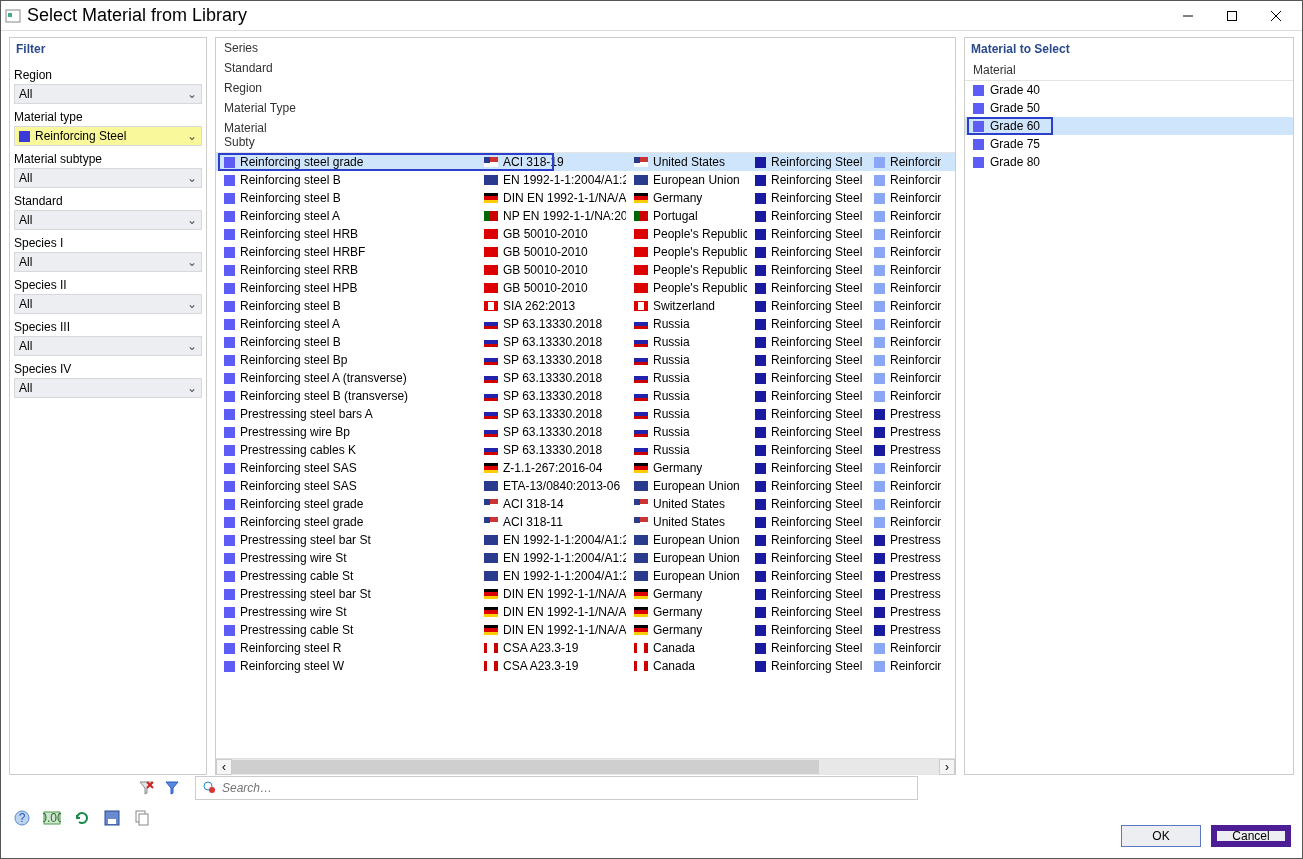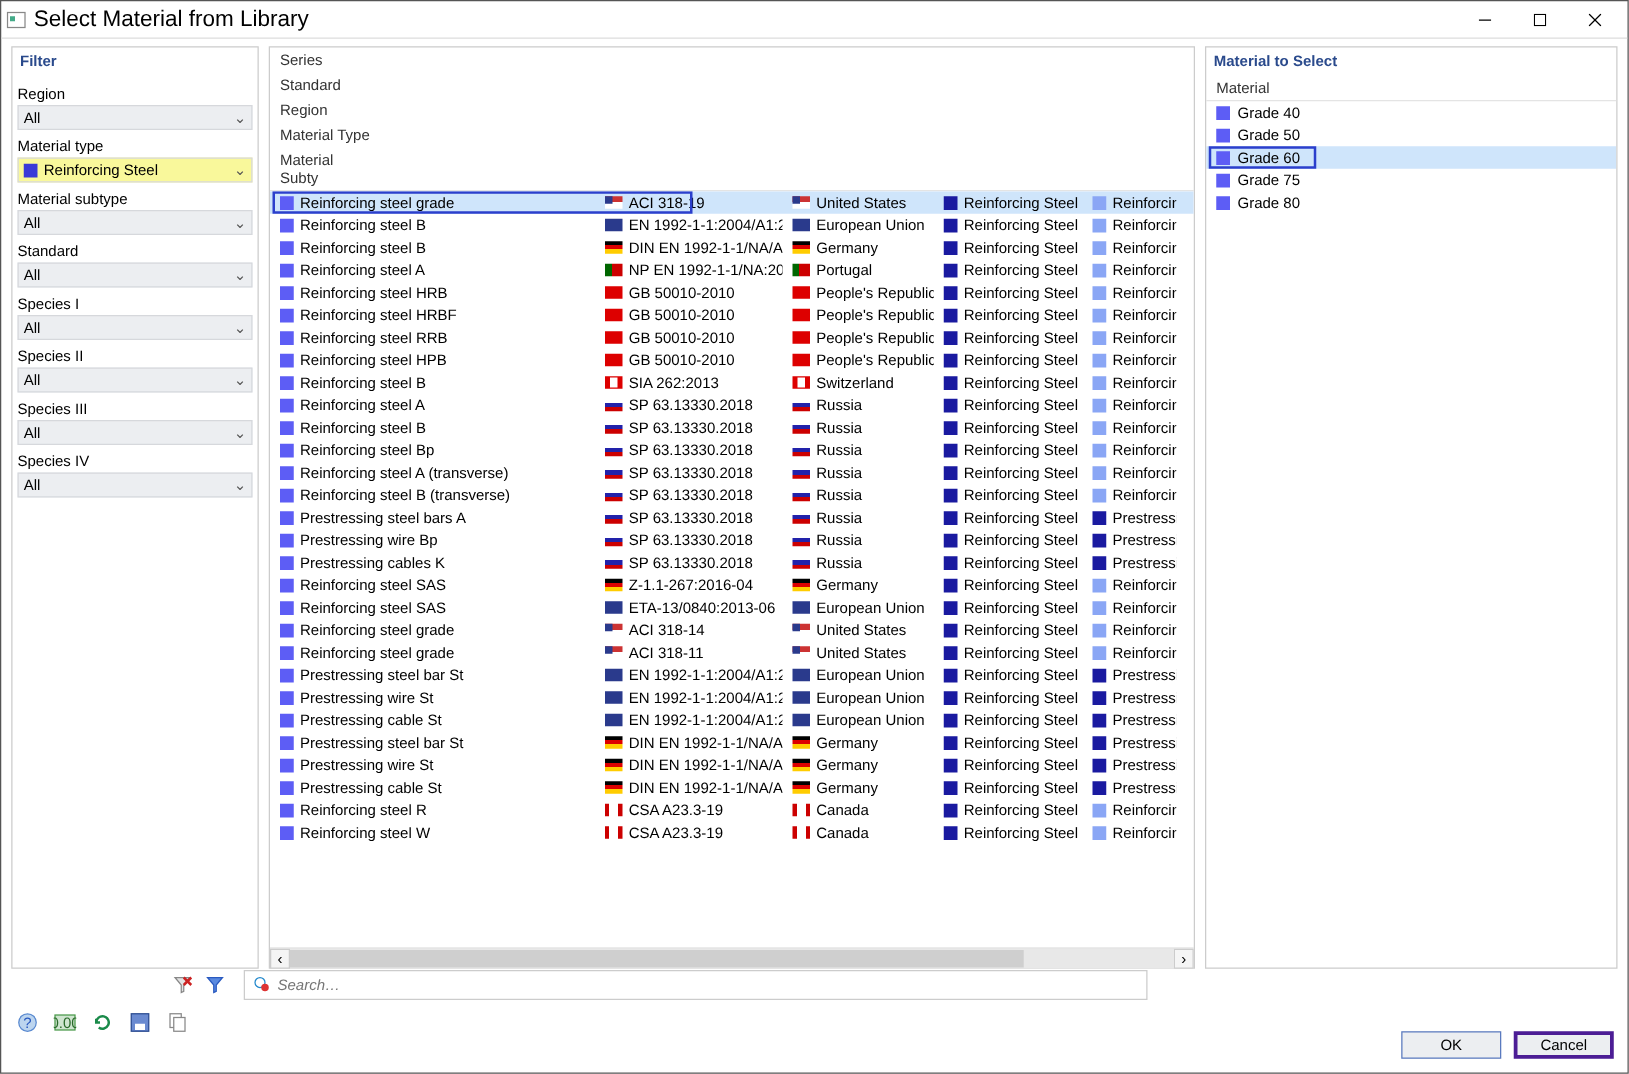--- a/index.html
+++ b/index.html
@@ -45,21 +45,21 @@
 .footer1 { display:flex; align-items:center; justify-content:flex-end; height:26px; padding: 0 10px 0 0; gap:4px; }
 .footer1 .left { display:flex; align-items:center; gap:4px; margin-right:auto; }
 .hscroll { display:flex; align-items:center; height:16px; background:#f0f0f0; border-top:1px solid #e0e0e0; }
 .hscroll .arrow { width:16px; height:16px; display:flex; align-items:center; justify-content:center; border:1px solid #ccc; background:#f5f5f5; }
 .hscroll .track { flex:1; height:16px; position:relative; background:#e8e8e8; }
 .hscroll .thumb { position:absolute; height:14px; top:1px; left:0; width:83%; background:#cfcfcf; }
 .searchbar { display:flex; align-items:center; height:24px; border:1px solid #ccc; margin:4px 8px 0 8px; padding:0 6px; gap:6px; }
 .searchbar input { border:none; outline:none; flex:1; font-style:italic; color:#888; font-size:12px; }
 .bottom-icons { display:flex; align-items:center; gap:8px; padding:6px 10px; height:34px; }
 .bottom-buttons { position:absolute; right:12px; bottom:12px; display:flex; gap:10px; }
-.btn { width:80px; height:22px; border:3px solid #4c1d95; background:#eceef1; display:flex; align-items:center; justify-content:center; cursor:default; }
+.btn { width:80px; height:22px; border:6px solid #4c1d95; background:#eceef1; display:flex; align-items:center; justify-content:center; cursor:default; }
 .btn.primary { border:1px solid #5a7abf; }
 .iconbtn { width:22px; height:22px; display:flex; align-items:center; justify-content:center; }
 
 .flag-us{background:linear-gradient(#c33 50%,#fff 50%);position:relative}.flag-us::before{content:"";position:absolute;left:0;top:0;width:6px;height:6px;background:#2a3a8c}
 .flag-eu{background:#2a3a8c}
 .flag-de{background:linear-gradient(#000 33%,#d00 33% 66%,#fc0 66%)}
 .flag-pt{background:linear-gradient(90deg,#060 40%,#c00 40%)}
 .flag-cn{background:#d00}
 .flag-ch{background:#d00;position:relative}.flag-ch::before{content:"";position:absolute;left:4px;top:1px;width:6px;height:8px;background:#fff}
 .flag-ru{background:linear-gradient(#fff 33%,#22a 33% 66%,#c00 66%)}

